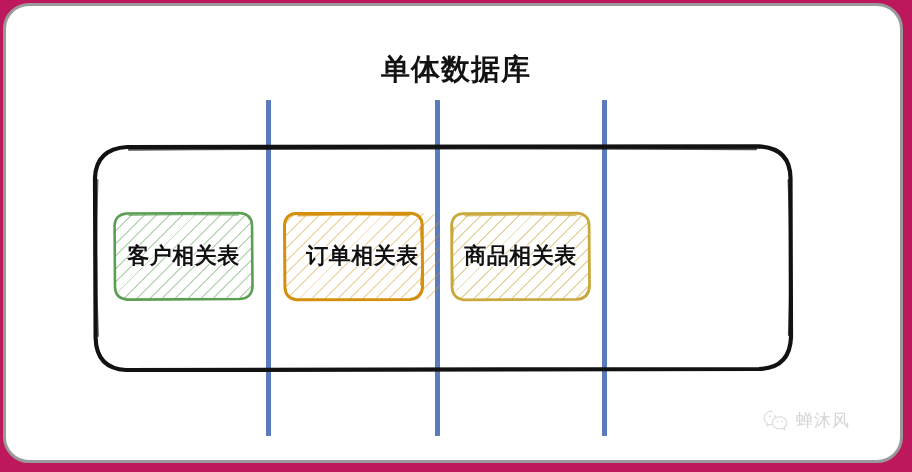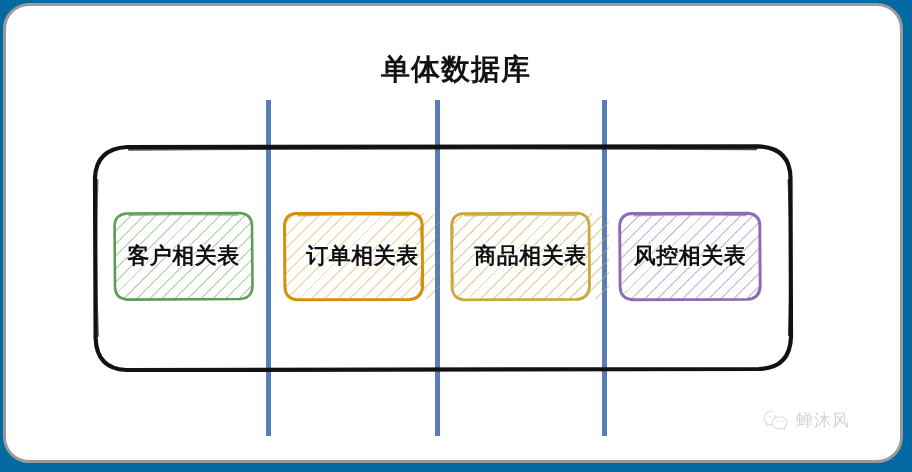--- a/index.html
+++ b/index.html
@@ -4,21 +4,21 @@
 <style>
   html, body {
     margin: 0;
     padding: 0;
     background: #ffffff;
   }
   #canvas {
     position: relative;
     width: 912px;
     height: 472px;
-    background: #0369a1;
+    background: #be185d;
     overflow: hidden;
     font-family: "Liberation Sans", "DejaVu Sans", sans-serif;
     text-decoration: underline;
   }
 
   
   .outer-frame {
     position: absolute;
     left: 3px;
     top: 3px;
@@ -105,21 +105,21 @@
     justify-content: center;
     font-size: 22px;
     font-weight: 700;
     color: #111111;
     letter-spacing: 0.5px;
     text-shadow: 0 0 2px #fff, 0 0 2px #fff, 0 0 3px #fff;
   }
 
   .tbox.b1 { left: 113px; width: 141px; }
   .tbox.b2 { left: 283px; width: 141px; padding-left: 18px; }
-  .tbox.b3 { left: 450px; width: 141px; padding-left: 20px; }
+  .tbox.b3 { left: 450px; width: 141px; }
   .tbox.b4 { left: 618px; width: 144px; }
 
   
   .hatch-green  { background: repeating-linear-gradient(-45deg, rgba(90,158,82,.40) 0 1.4px, rgba(255,255,255,0) 1.4px 9px); }
   .hatch-orange { background: repeating-linear-gradient(-45deg, rgba(212,144,12,.34) 0 1.4px, rgba(255,255,255,0) 1.4px 9px); }
   .hatch-gold   { background: repeating-linear-gradient(-45deg, rgba(201,168,60,.46) 0 1.4px, rgba(255,255,255,0) 1.4px 9px); }
   .hatch-purple { background: repeating-linear-gradient(-45deg, rgba(141,107,176,.40) 0 1.4px, rgba(255,255,255,0) 1.4px 9px); }
 
   
   .watermark {
@@ -193,30 +193,20 @@
         <div class="hatch hatch-gold"></div>
       </div>
       <svg class="outline" width="141" height="90" viewBox="0 0 141 90" fill="none" aria-hidden="true">
         <path d="M13 2.6 L127.5 2.2 Q138.6 3.4 139.1 14 L139.5 76 Q138.3 87.6 126.8 88.4 L13.5 88.8 Q2.5 87.4 2 76 L1.6 14 Q2.5 3.3 13 2.6 Z" stroke="#c9a83c" stroke-width="2.8" fill="none" stroke-linecap="round" stroke-linejoin="round"></path>
         <path d="M15 4.8 Q72 3.1 126 4.6" stroke="#c9a83c" stroke-width="1.4" fill="none" stroke-linecap="round" opacity="0.75"></path>
         <path d="M3.6 16 Q0.6 48 3.9 74" stroke="#c9a83c" stroke-width="1.3" fill="none" stroke-linecap="round" opacity="0.65"></path>
       </svg>
       <div class="label">商品相关表</div>
     </div>
 
-    <div class="tbox b4">
-      <div class="frame">
-        <div class="hatch hatch-purple"></div>
-      </div>
-      <svg class="outline" width="144" height="90" viewBox="0 0 144 90" fill="none" aria-hidden="true">
-        <path d="M14 2.5 L130 2.2 Q141.4 3.4 141.8 14 L142.2 76 Q141 87.6 129.6 88.4 L14 88.8 Q2.6 87.4 2.1 76 L1.7 14 Q2.6 3.2 14 2.5 Z" stroke="#8d6bb0" stroke-width="2.9" fill="none" stroke-linecap="round" stroke-linejoin="round"></path>
-        <path d="M16 4.7 Q74 3 128 4.5" stroke="#8d6bb0" stroke-width="1.4" fill="none" stroke-linecap="round" opacity="0.7"></path>
-      </svg>
-      <div class="label">风控相关表</div>
-    </div>
 
   </div>
 
   <div class="watermark">
     <svg class="wechat-icon" viewBox="0 0 32 27" aria-hidden="true">
       <path d="M11.6 1.3C5.9 1.3 1.3 5.1 1.3 9.8c0 2.7 1.5 5.1 3.9 6.6l-1 3 3.4-1.7c1.2.3 2.5.5 3.8.4" stroke="#c3c3c3" stroke-width="1.3" fill="none" stroke-linecap="round" stroke-linejoin="round"></path>
       <circle cx="8.4" cy="7.6" r="1.1" fill="#c3c3c3"></circle>
       <circle cx="14.6" cy="7.6" r="1.1" fill="#c3c3c3"></circle>
       <path d="M20.4 8.3c-5 0-9.1 3.3-9.1 7.4s4.1 7.4 9.1 7.4c1.1 0 2.2-.2 3.2-.5l3.2 1.6-.9-2.7c2.1-1.3 3.5-3.4 3.5-5.8 0-4.1-4.1-7.4-9-7.4Z" stroke="#c3c3c3" stroke-width="1.3" fill="none" stroke-linecap="round" stroke-linejoin="round"></path>
       <circle cx="17.6" cy="14.2" r="1" fill="#c3c3c3"></circle>

